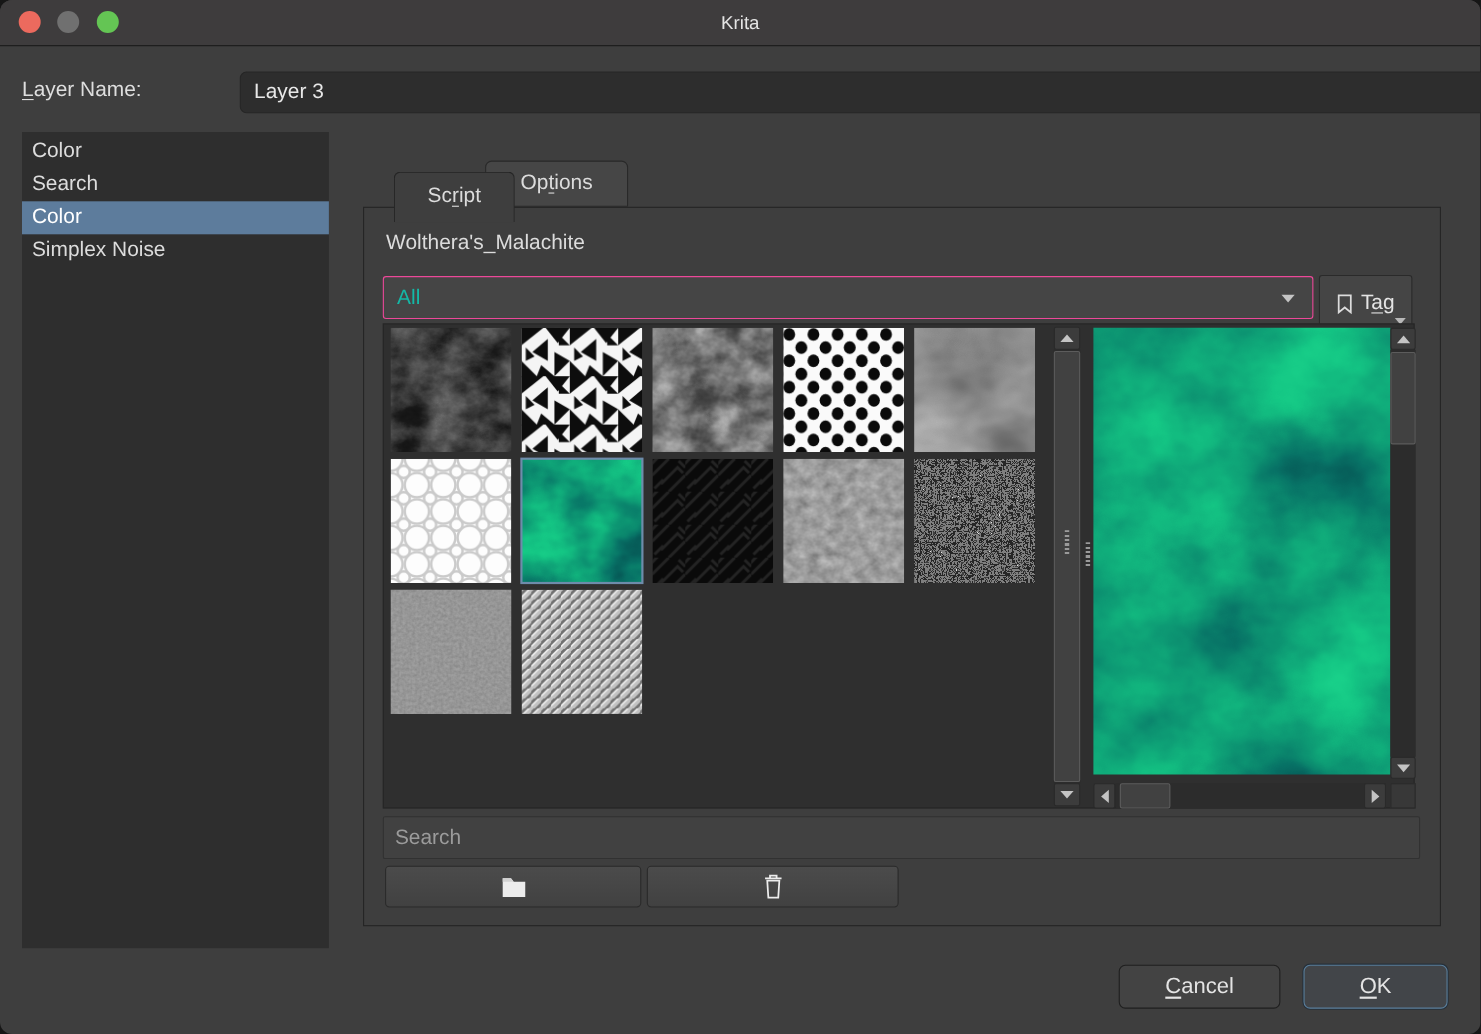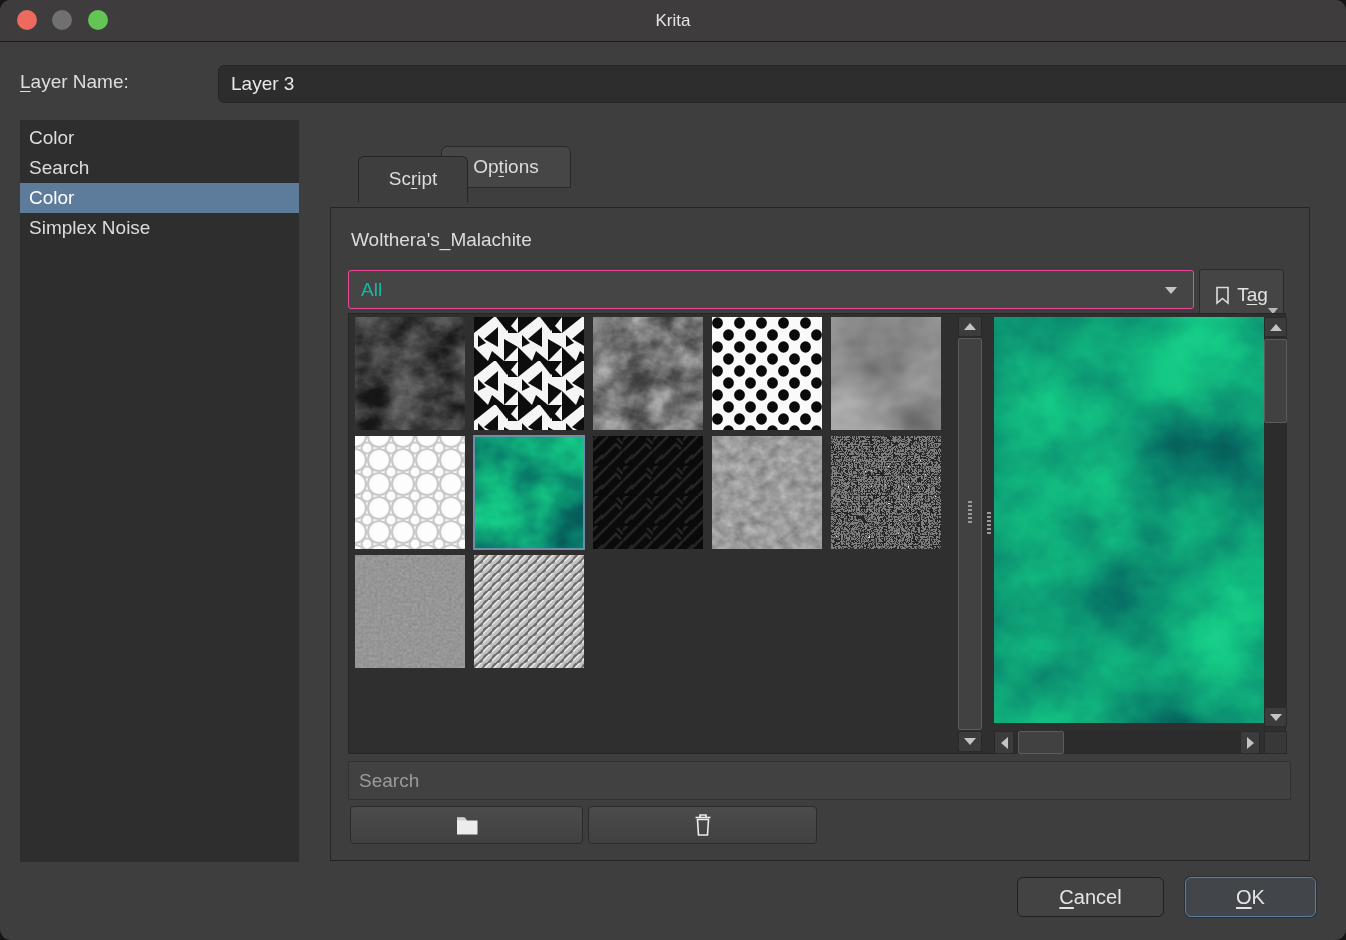--- a/index.html
+++ b/index.html
@@ -20,21 +20,21 @@
   
   .gen-list { position:absolute; left:20px; top:120px; width:279px; height:742px; background:#2e2e2e; padding-top:3px; }
   .gen-item { height:30px; line-height:30px; padding-left:9px; font-size:19px; color:#dcdcdc; }
   .gen-item.selected { background:#5d7c9c; color:#ffffff; }
 
   
   .tab { position:absolute; text-align:center; font-size:19px; color:#dcdcdc; border-radius:6px 6px 0 0; }
   .tab-script { left:330px; top:156px; width:110px; height:46px; line-height:44px; background:#3e3e3e; border:1px solid #252525; border-bottom:none; z-index:3;margin-left:28px; }
   .tab-options { left:441px; top:146px; width:130px; height:42px; line-height:40px; background:#464646; border:1px solid #292929; z-index:1; }
 
-  .pane { position:absolute; left:330px; top:188px; width:980px; height:654px; border:1px solid #252525; background:#3e3e3e; z-index:2;margin-top:19px; }
+  .pane { position:absolute; left:330px; top:188px; width:980px; height:654px; border:1px solid #252525; background:#3e3e3e; z-index:2; }
 
   .res-name { position:absolute; left:20px; top:21px; font-size:19px; color:#dcdcdc; }
 
   .combo { position:absolute; left:17px; top:62px; width:846px; height:39px; background:#454545; border:1px solid #ec4899; border-radius:3px; color:#14b8a6; font-size:19px; line-height:37px; padding-left:12px; }
   .combo .tri-down { position:absolute; right:16px; top:16px; }
   .tag-btn { position:absolute; left:868px; top:61px; width:85px; height:52px; background:#454545; border:1px solid #2a2a2a; border-radius:3px; color:#e4e4e4; font-size:19px; display:flex; align-items:center; justify-content:center; gap:7px; }
   .tag-btn .mini-tri { position:absolute; right:5px; bottom:6px; }
 
   
   .chooser { position:absolute; left:17px; top:105px; width:938px; height:441px; background:#2f2f2f; border:1px solid #262626; }

